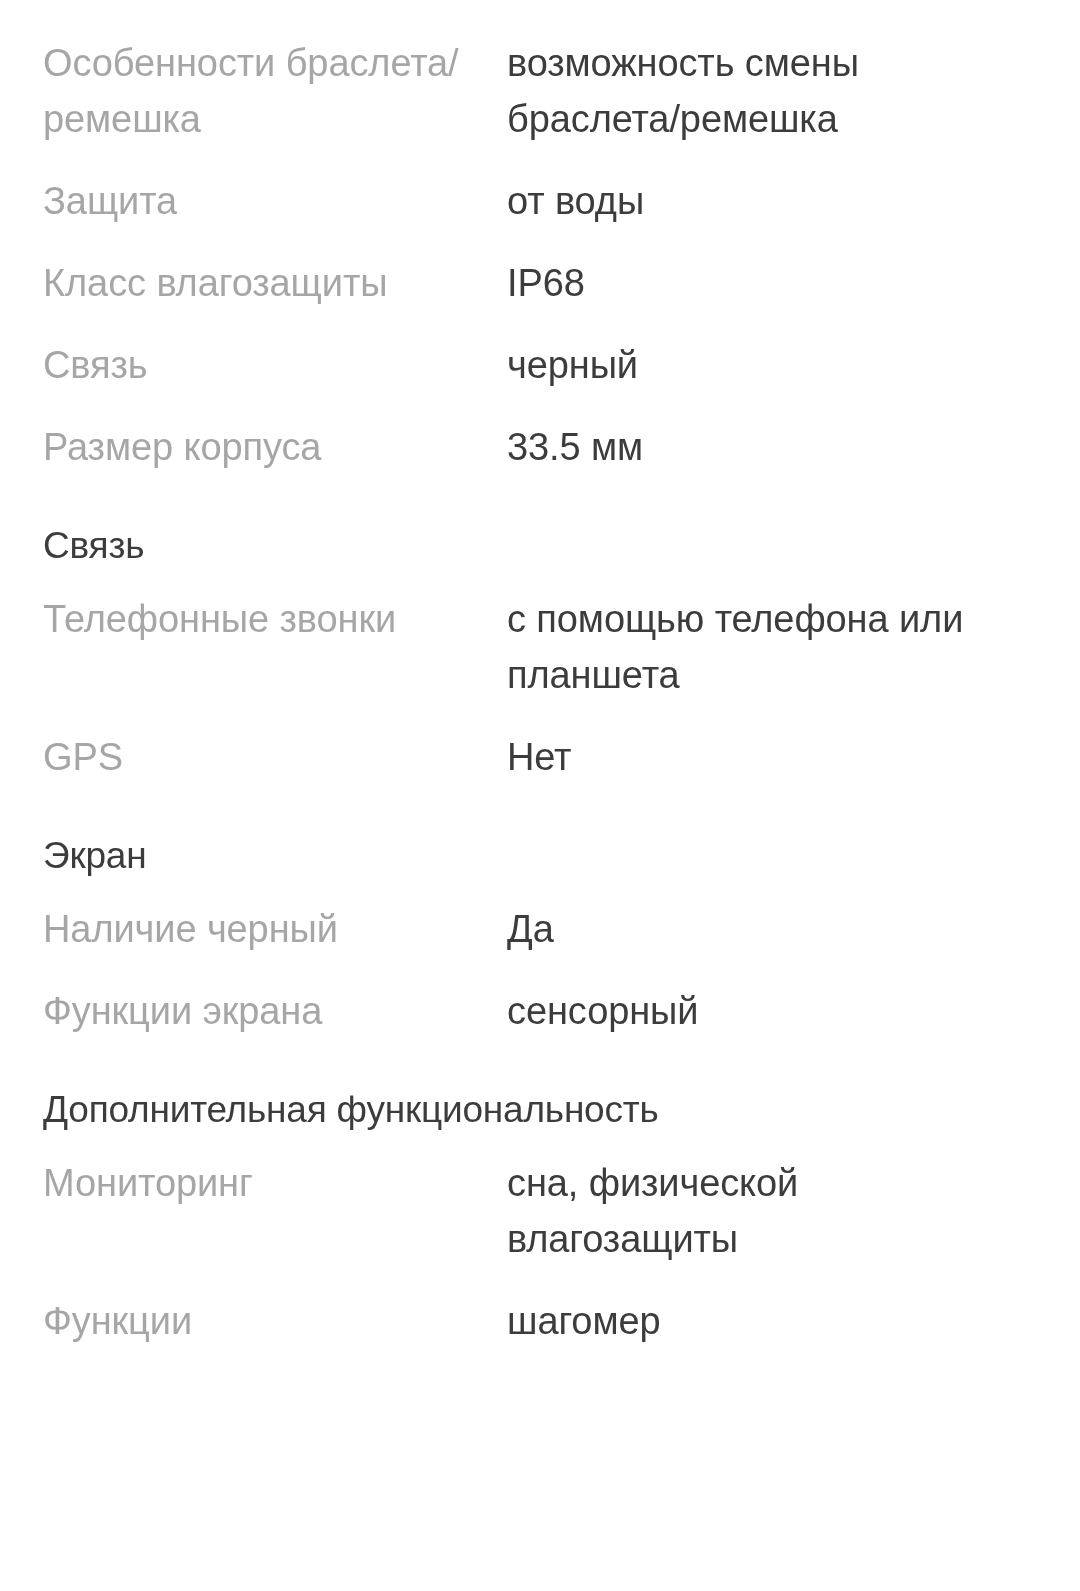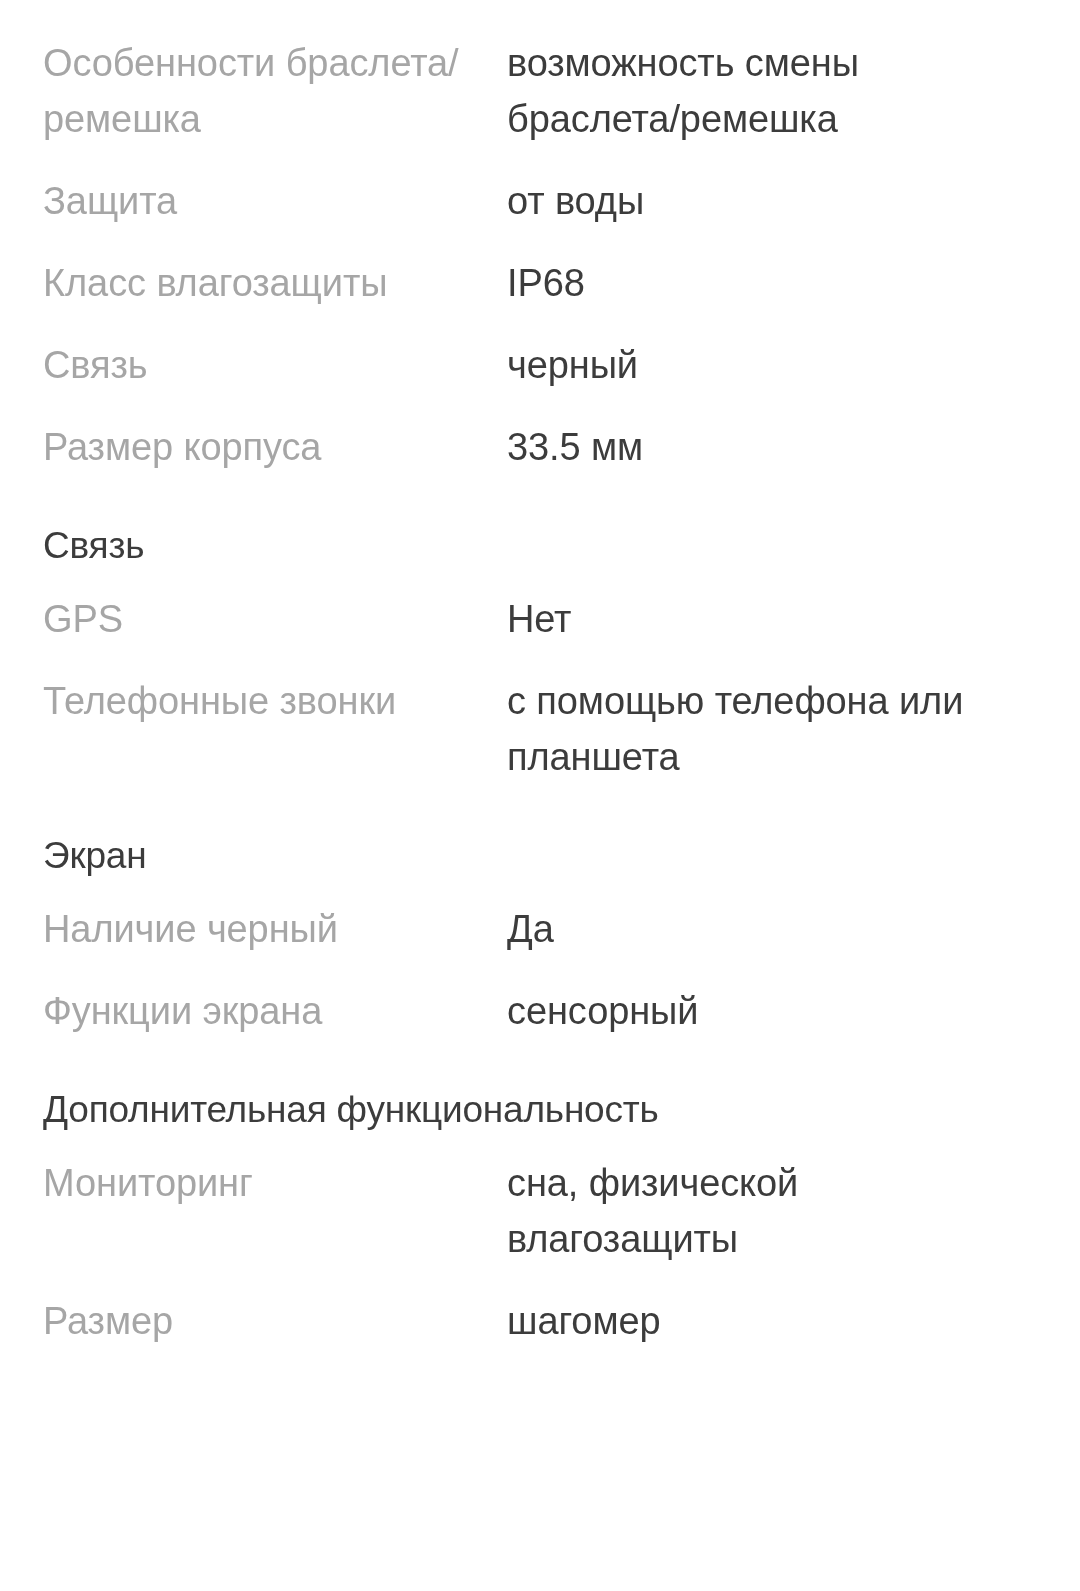--- a/index.html
+++ b/index.html
@@ -103,39 +103,39 @@
       <div class="spec-row">
         <div class="spec-label">Связь</div>
         <div class="spec-value">черный</div>
       </div>
       <div class="spec-row">
         <div class="spec-label">Размер корпуса</div>
         <div class="spec-value">33.5 мм</div>
       </div>
       <div class="section-heading">Связь</div>
       <div class="spec-row">
+        <div class="spec-label">Телефонные звонки</div>
+        <div class="spec-value">с помощью телефона или планшета</div>
+      </div>
+      <div class="spec-row">
         <div class="spec-label">GPS</div>
         <div class="spec-value">Нет</div>
-      </div>
-      <div class="spec-row">
-        <div class="spec-label">Телефонные звонки</div>
-        <div class="spec-value">с помощью телефона или планшета</div>
       </div>
       <div class="section-heading">Экран</div>
       <div class="spec-row">
         <div class="spec-label">Наличие черный</div>
         <div class="spec-value">Да</div>
       </div>
       <div class="spec-row">
         <div class="spec-label">Функции экрана</div>
         <div class="spec-value">сенсорный</div>
       </div>
       <div class="section-heading">Дополнительная функциональность</div>
       <div class="spec-row">
         <div class="spec-label">Мониторинг</div>
         <div class="spec-value">сна, физической влагозащиты</div>
       </div>
       <div class="spec-row">
-        <div class="spec-label">Размер</div>
+        <div class="spec-label">Функции</div>
         <div class="spec-value">шагомер</div>
       </div>
     </div>
 </div>
 
 </body></html>

